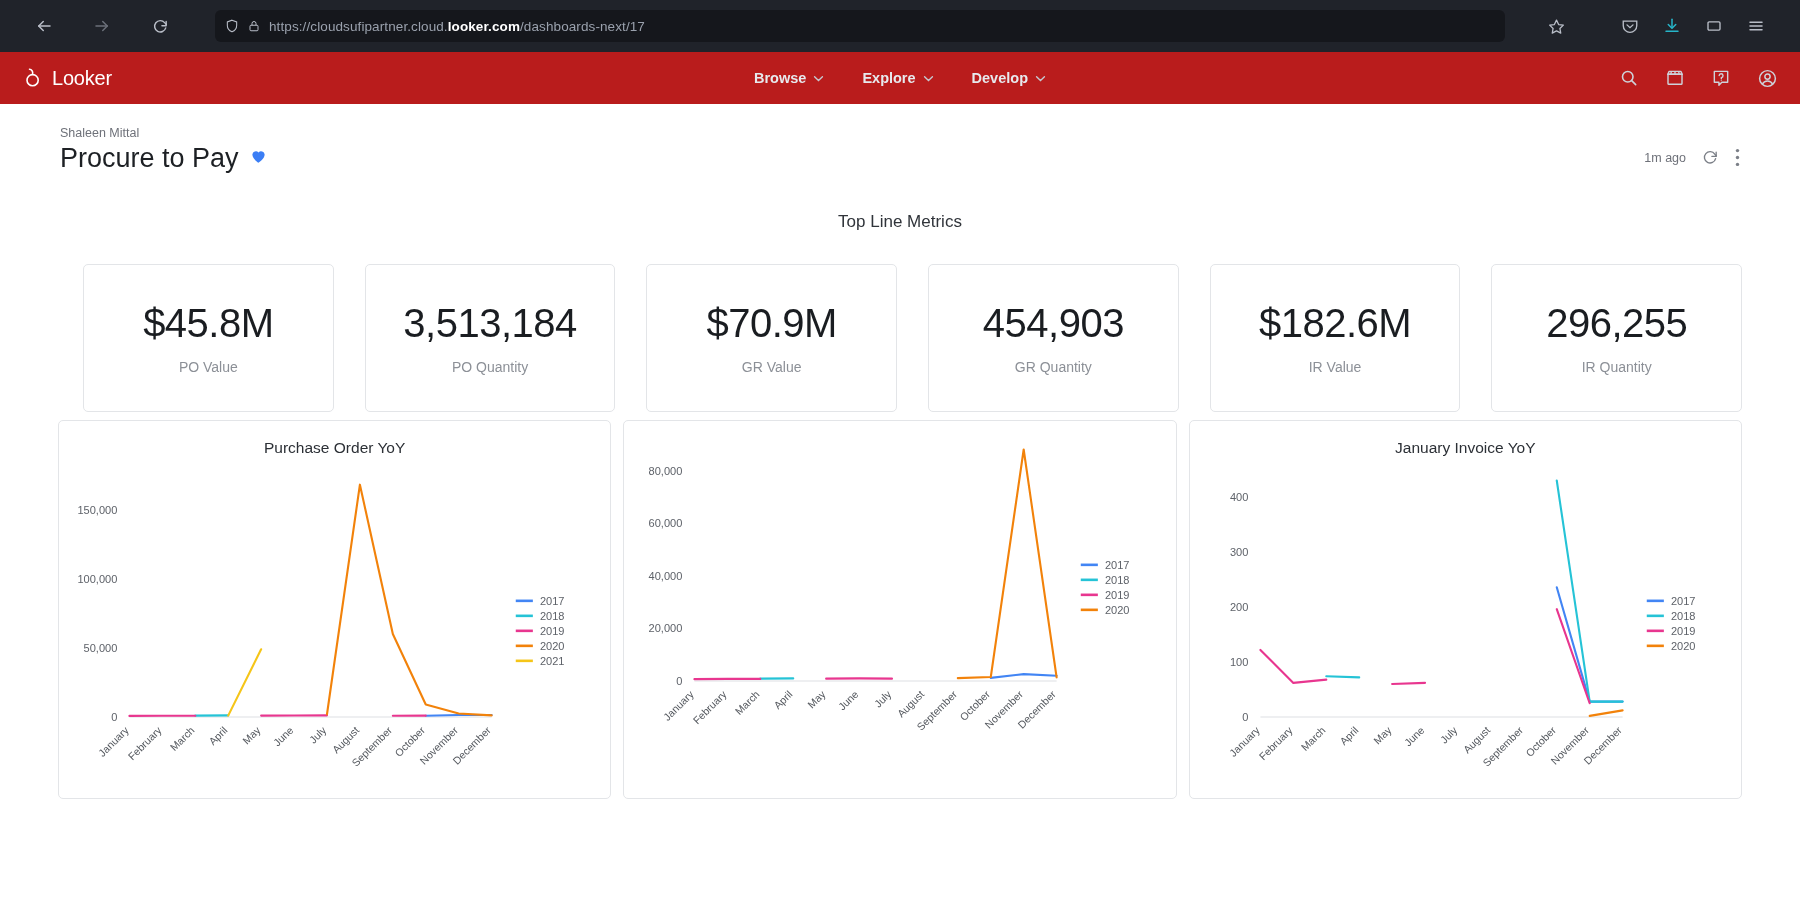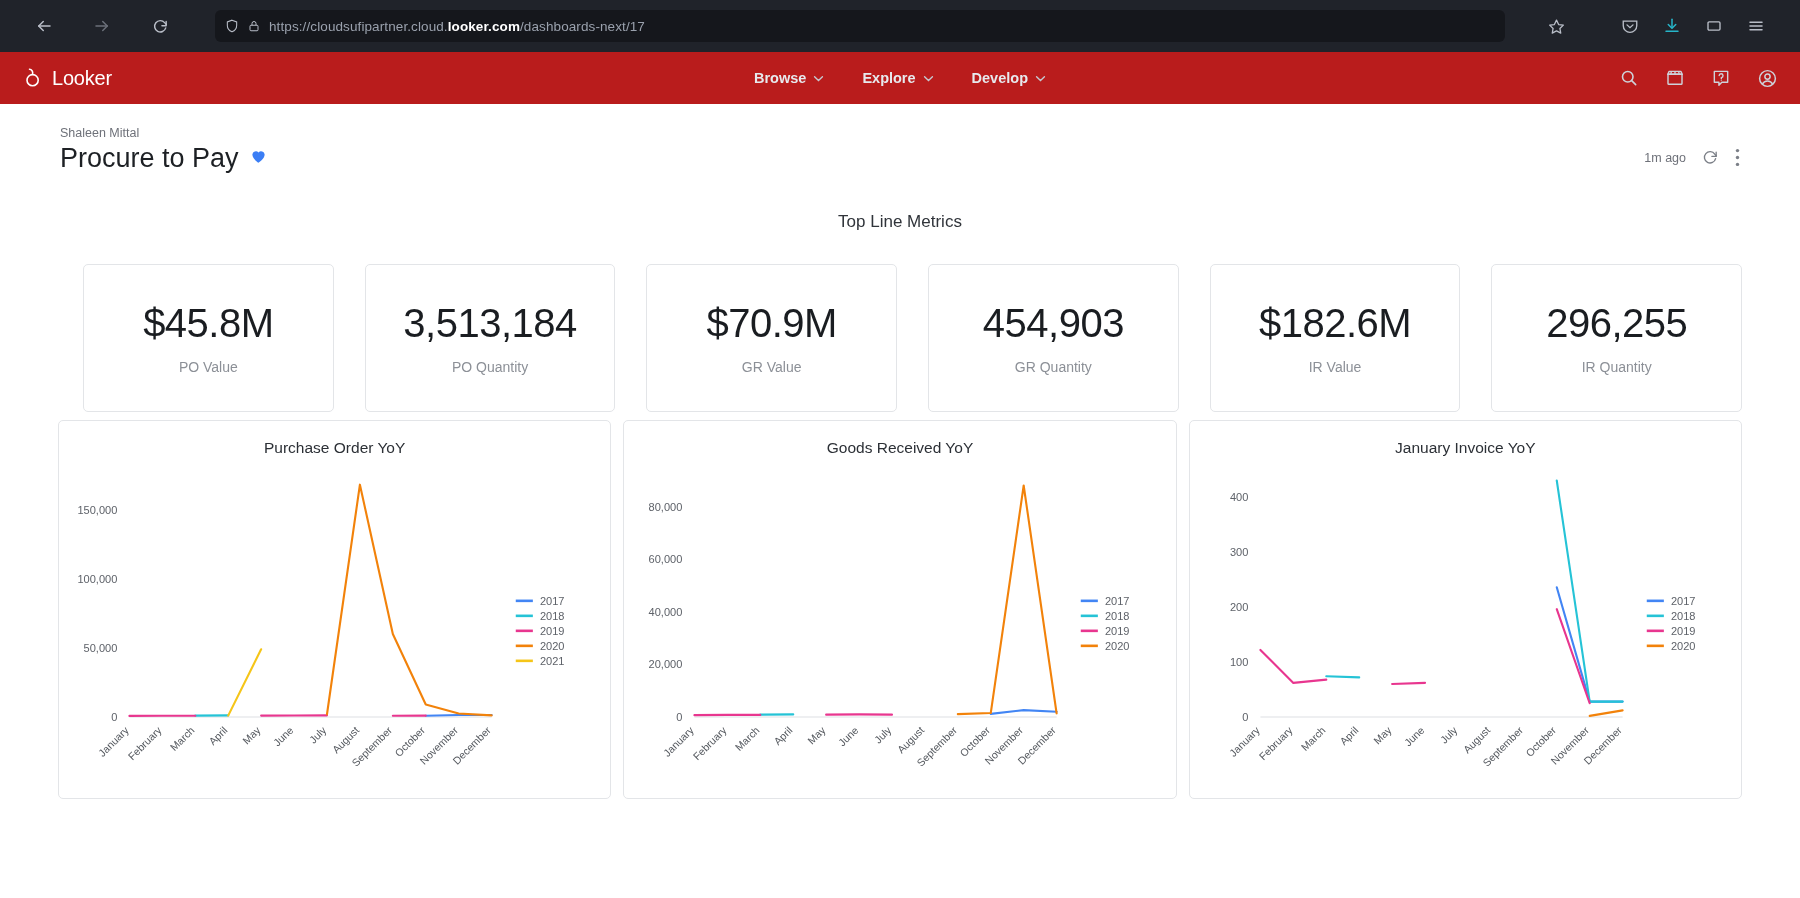--- a/index.html
+++ b/index.html
@@ -354,21 +354,20 @@
           <line x1="454" x2="471" y1="173.84" y2="173.84" stroke="#e8368f" stroke-width="2.6"></line>
           <text class="legend-row" x="478" y="177.84">2019</text>
           <line x1="454" x2="471" y1="188.84" y2="188.84" stroke="#f2820a" stroke-width="2.6"></line>
           <text class="legend-row" x="478" y="192.84">2020</text>
           <line x1="454" x2="471" y1="203.84" y2="203.84" stroke="#f5c518" stroke-width="2.6"></line>
           <text class="legend-row" x="478" y="207.84">2021</text>
         </svg>
       </div>
     </div>
     <div class="chart-card">
-      <div class="chart-title">Goods Received YoY</div>
       <div class="chart-body">
         <svg class="chart-svg" viewBox="0 0 548 352" preserveAspectRatio="none">
           <text class="ytick" x="58" y="264" text-anchor="end">0</text>
           <text class="ytick" x="58" y="211.3913043478261" text-anchor="end">20,000</text>
           <text class="ytick" x="58" y="158.7826086956522" text-anchor="end">40,000</text>
           <text class="ytick" x="58" y="106.17391304347825" text-anchor="end">60,000</text>
           <text class="ytick" x="58" y="53.565217391304344" text-anchor="end">80,000</text>
           <line x1="70" x2="430" y1="260" y2="260" stroke="#e9eaec" stroke-width="1.5"></line>
           <text class="xtick" x="70" y="274" text-anchor="end" transform="rotate(-45 70 274)">January</text>
           <text class="xtick" x="102.72727272727272" y="274" text-anchor="end" transform="rotate(-45 102.72727272727272 274)">February</text>

